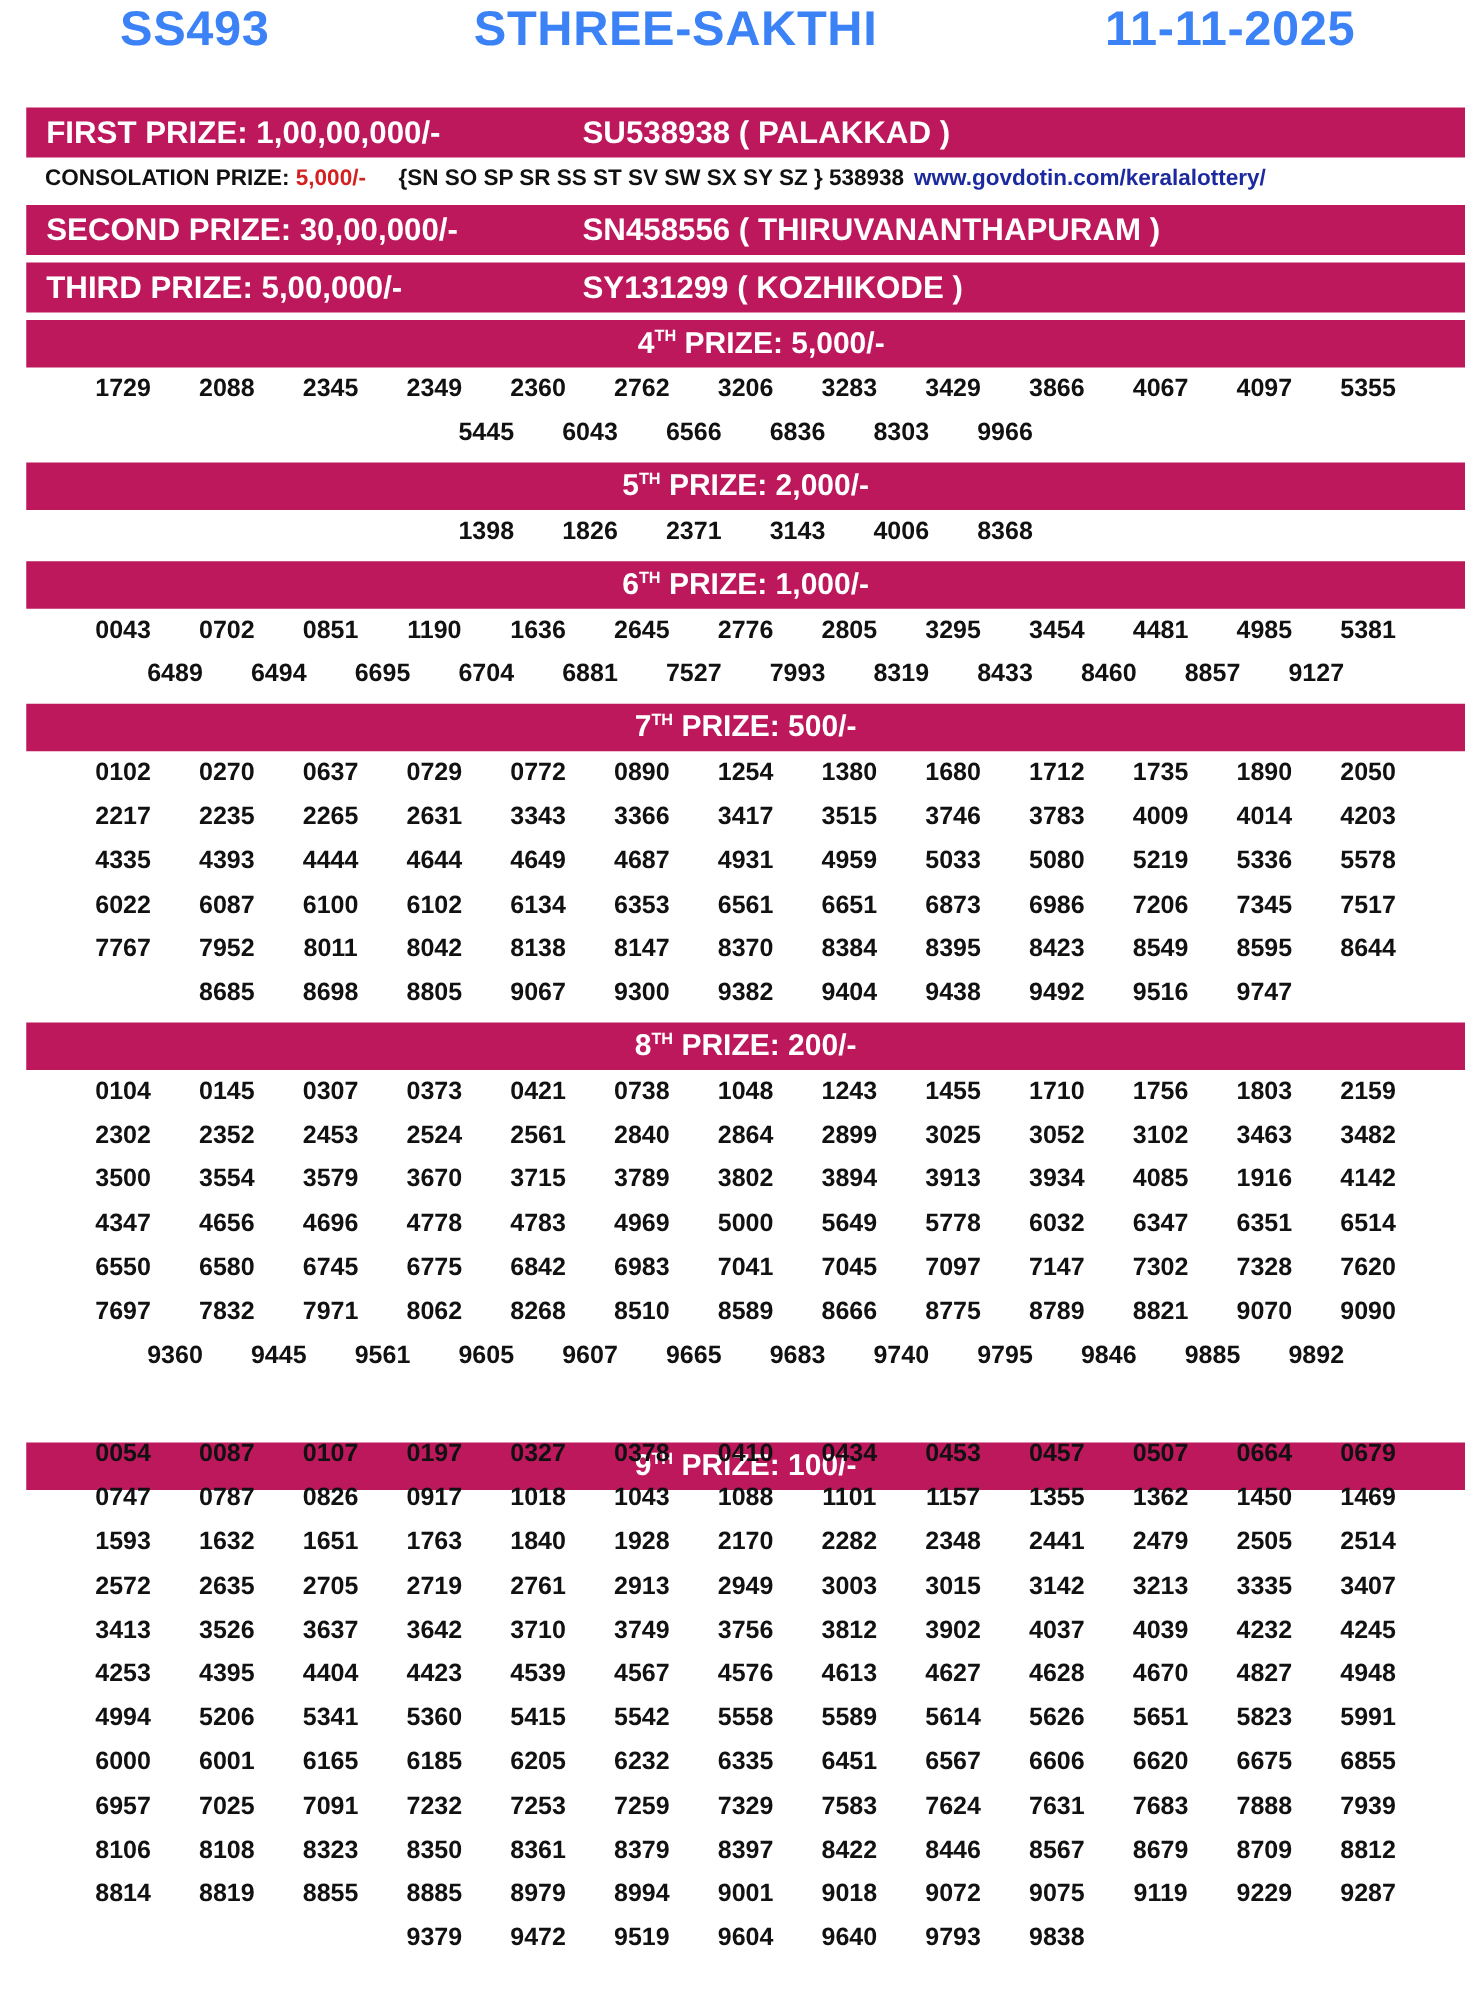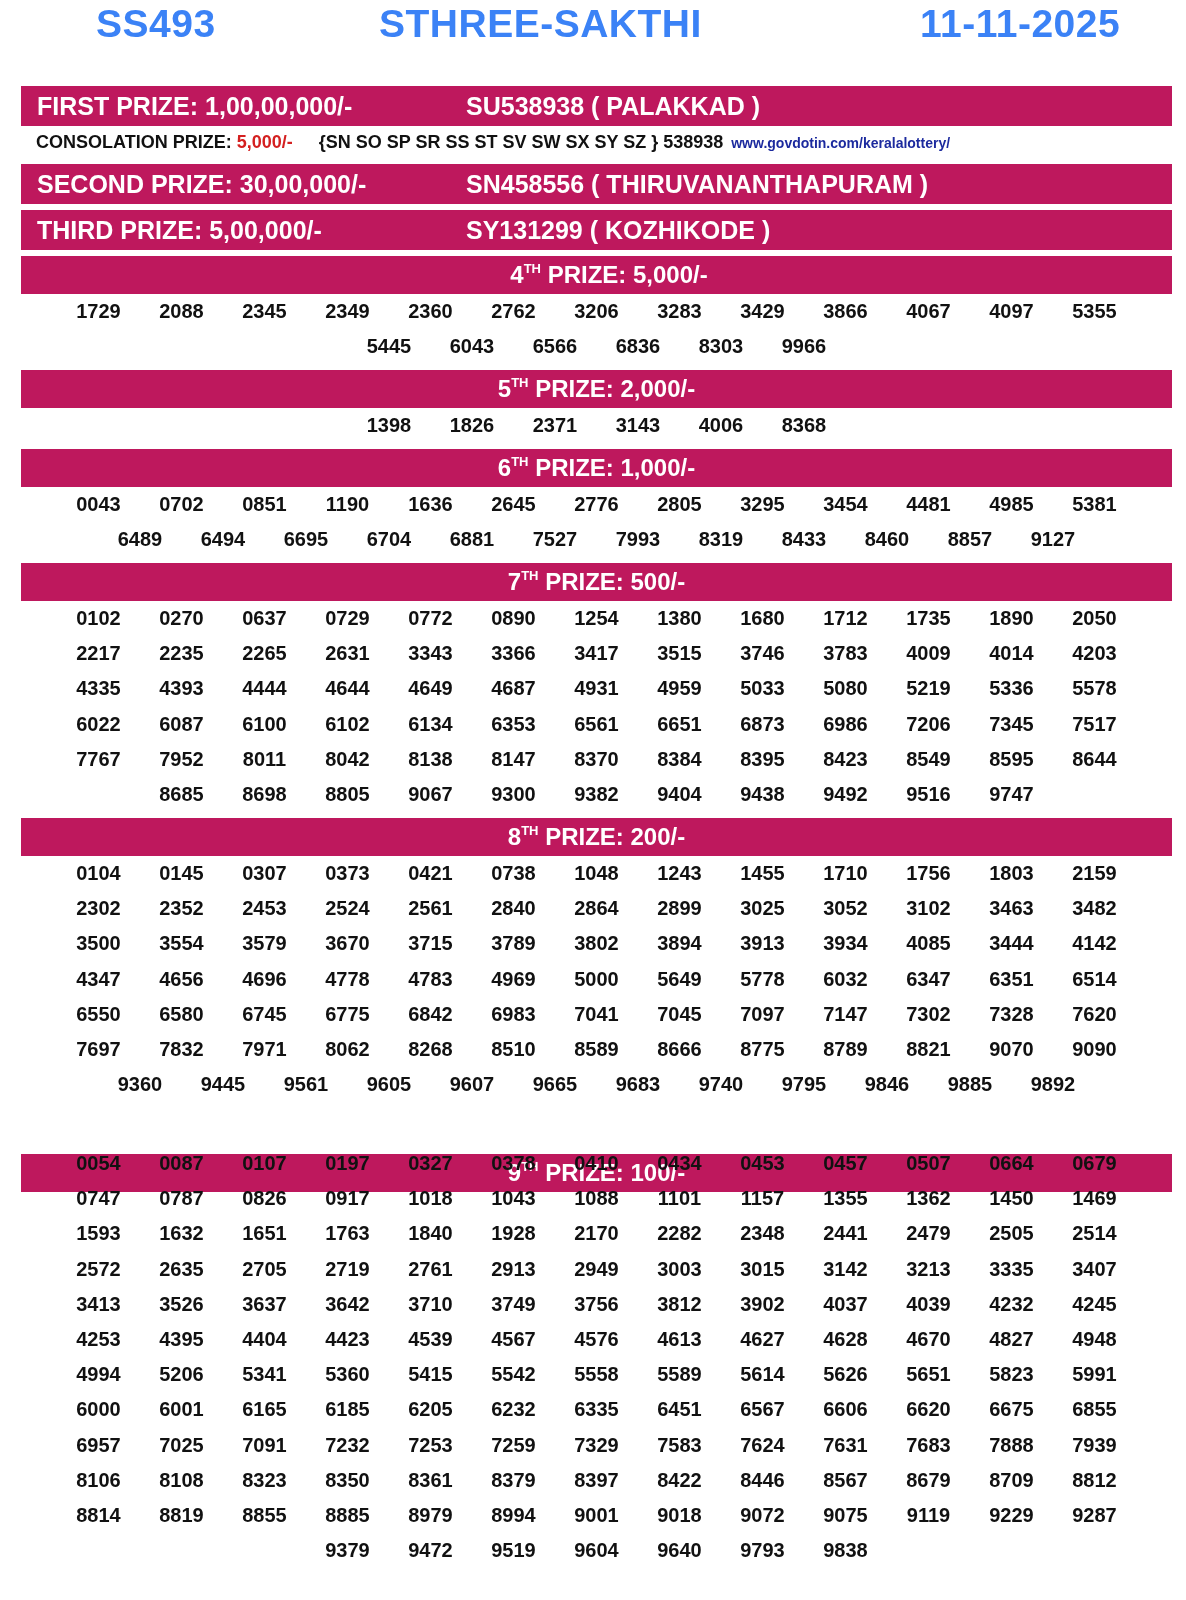--- a/index.html
+++ b/index.html
@@ -8,38 +8,38 @@
       font-family: "Liberation Sans", "DejaVu Sans", sans-serif;
       color: #111111;
     }
     .top-header {
       position: absolute; left: 0; top: 0; width: 1186px; height: 50px;
       font-weight: bold; font-size: 39px; color: #3b82f6;
     }
     .top-header span { position: absolute; top: 2px; letter-spacing: 0.5px; }
     .hdr-code { left: 96px; }
     .hdr-name { left: 379px; }
-    .hdr-date { left: 920px; }
+    .hdr-date { left: 884px; }
 
     .bar {
       position: absolute; left: 21px; width: 1151px;
       background: #be185d; color: #fff; font-weight: bold;
       box-sizing: border-box;
     }
     .bar.big { height: 40px; font-size: 25px; }
     .bar.big .lbl { position: absolute; left: 16px; top: 6px; }
     .bar.big .val { position: absolute; left: 445px; top: 6px; }
 
     .cons {
       position: absolute; left: 36px; top: 132px; height: 28px;
       font-size: 18px; font-weight: bold; white-space: nowrap; color: #111;
     }
     .cons .red { color: #d42020; }
     .cons .series { margin-left: 26px; }
-    .cons .url { color: #1c2a9e; font-size: 14px; margin-left: 8px; }
+    .cons .url { color: #1c2a9e; font-size: 18px; margin-left: 8px; }
 
     .bar.sec { height: 38px; font-size: 24px; text-align: center; line-height: 38px; }
     .bar.sec sup { font-size: 13px; vertical-align: top; position: relative; top: -6px; }
 
     .nums {
       position: absolute; left: 21px; width: 1151px;
       font-size: 20px; font-weight: bold; color: #111;
     }
     .nums .row {
       display: flex; justify-content: center; height: 35.2px; line-height: 35px;
@@ -272,21 +272,21 @@
         <span>3554</span>
         <span>3579</span>
         <span>3670</span>
         <span>3715</span>
         <span>3789</span>
         <span>3802</span>
         <span>3894</span>
         <span>3913</span>
         <span>3934</span>
         <span>4085</span>
-        <span>3444</span>
+        <span>1916</span>
         <span>4142</span>
       </div>
       <div class="row">
         <span>4347</span>
         <span>4656</span>
         <span>4696</span>
         <span>4778</span>
         <span>4783</span>
         <span>4969</span>
         <span>5000</span>

